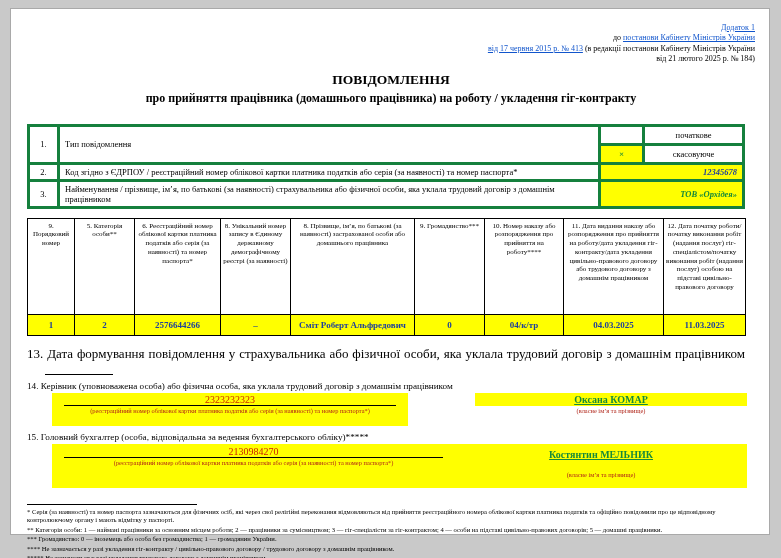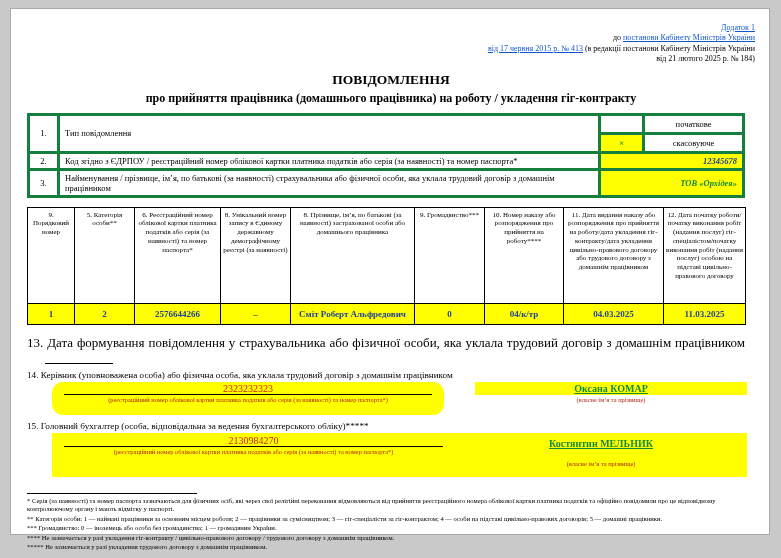--- a/index.html
+++ b/index.html
@@ -12,21 +12,21 @@
   .page{
     position:absolute;left:10px;top:8px;width:760px;height:527px;
     background:#ffffff;border:1px solid #a9a9a9;box-sizing:border-box;
     padding:10px 14px 6px 16px;
   }
   
   .doc-header{font-size:8px;line-height:1.3;text-align:right;margin-top:4px;}
   .doc-header a{color:#1155cc;text-decoration:underline;cursor:pointer;}
   
   .title{text-align:center;font-weight:bold;font-size:13.5px;margin-top:7px;}
-  .subtitle{text-align:center;font-weight:bold;font-size:12px;margin-top:3px;margin-bottom:7px;}
+  .subtitle{text-align:center;font-weight:bold;font-size:12px;margin-top:3px;margin-bottom:18px;}
   
   table{border-collapse:collapse;}
   .info-table{width:718px;table-layout:fixed;}
   .info-table td{border:3px solid #15803d;font-size:8.5px;padding:2px 5px;vertical-align:middle;box-sizing:border-box;}
   .info-table .num{width:30px;text-align:center;}
   .info-table .mark{width:44px;text-align:center;font-weight:bold;color:#178a3a;font-size:9px;}
   .info-table .marked{background:#ffff00;}
   .info-table .opt{width:100px;text-align:center;}
   .info-table .trow{height:19px;}
   .val{background:#ffff00;text-align:right;font-style:italic;font-weight:bold;font-size:9.5px;}
@@ -36,21 +36,21 @@
   .main-table{width:718px;margin-top:9px;table-layout:fixed;font-size:7px;}
   .main-table th{border:1px solid #000;font-weight:normal;vertical-align:top;padding:3px 2px;height:96px;box-sizing:border-box;line-height:1.25;}
   .main-table td{border:1px solid #000;background:#ffff00;color:#1f419b;font-weight:bold;font-size:9px;text-align:center;height:21px;padding:1px 2px;box-sizing:border-box;}
   
   .line13{margin-top:10px;font-size:13px;width:718px;text-align:justify;text-align-last:justify;}
   .blank-line{width:68px;border-bottom:1px solid #000;height:9px;margin:3px 0 6px 18px;}
   
   .sec-heading{font-size:9.2px;margin-top:6px;margin-bottom:2px;}
   .sig-row{display:flex;margin-left:25px;width:695px;justify-content:space-between;}
   .hl{background:#ffff00;}
-  .sig-left{width:392px;text-align:center;padding:1px 0 12px 0;border-radius:11px;}
+  .sig-left{width:356px;text-align:center;padding:1px 0 12px 0;}
   .sig-num{color:#cc2200;font-size:10px;}
   .sig-underline{border-bottom:1px solid #000;margin:0 12px;}
   .sig-caption{color:#b02418;font-size:6.4px;margin-top:1px;text-align:center;}
   .sig-right{width:272px;text-align:center;}
   .name-strip{font-size:10px;font-weight:bold;color:#178a3a;text-decoration:underline;padding:1px 0;}
   .block15{display:flex;margin-left:25px;width:695px;background:#ffff00;padding:2px 0 10px 0;}
   .b15-left{width:58%;text-align:center;}
   .b15-right{width:42%;text-align:center;padding-top:2px;}
   .b15-right .sig-caption{margin-top:10px;}
   

